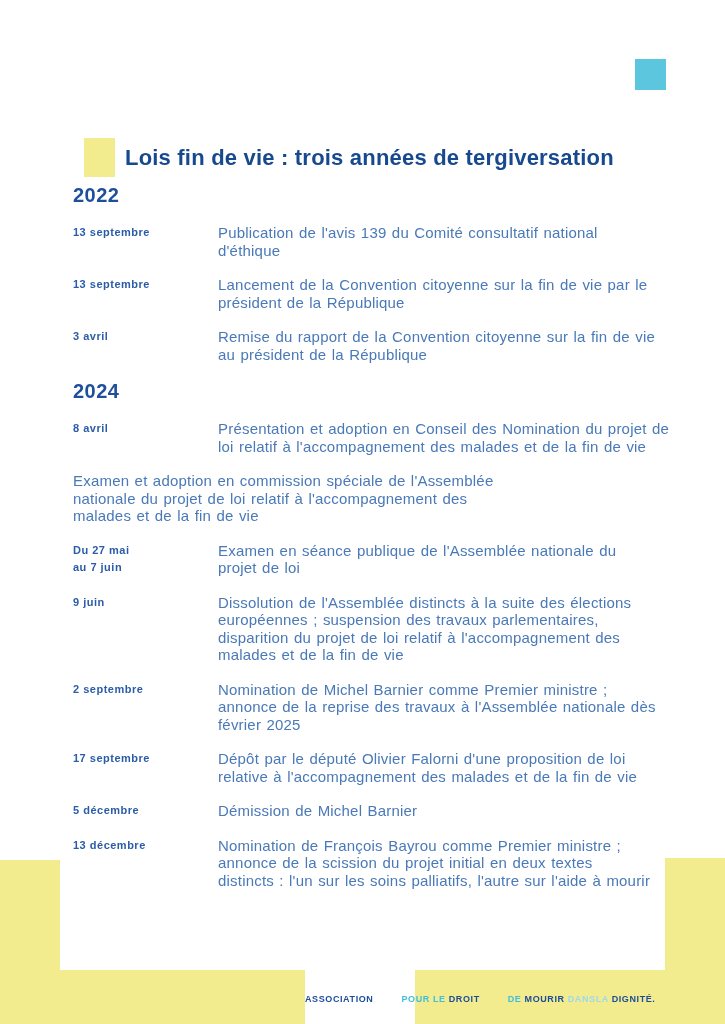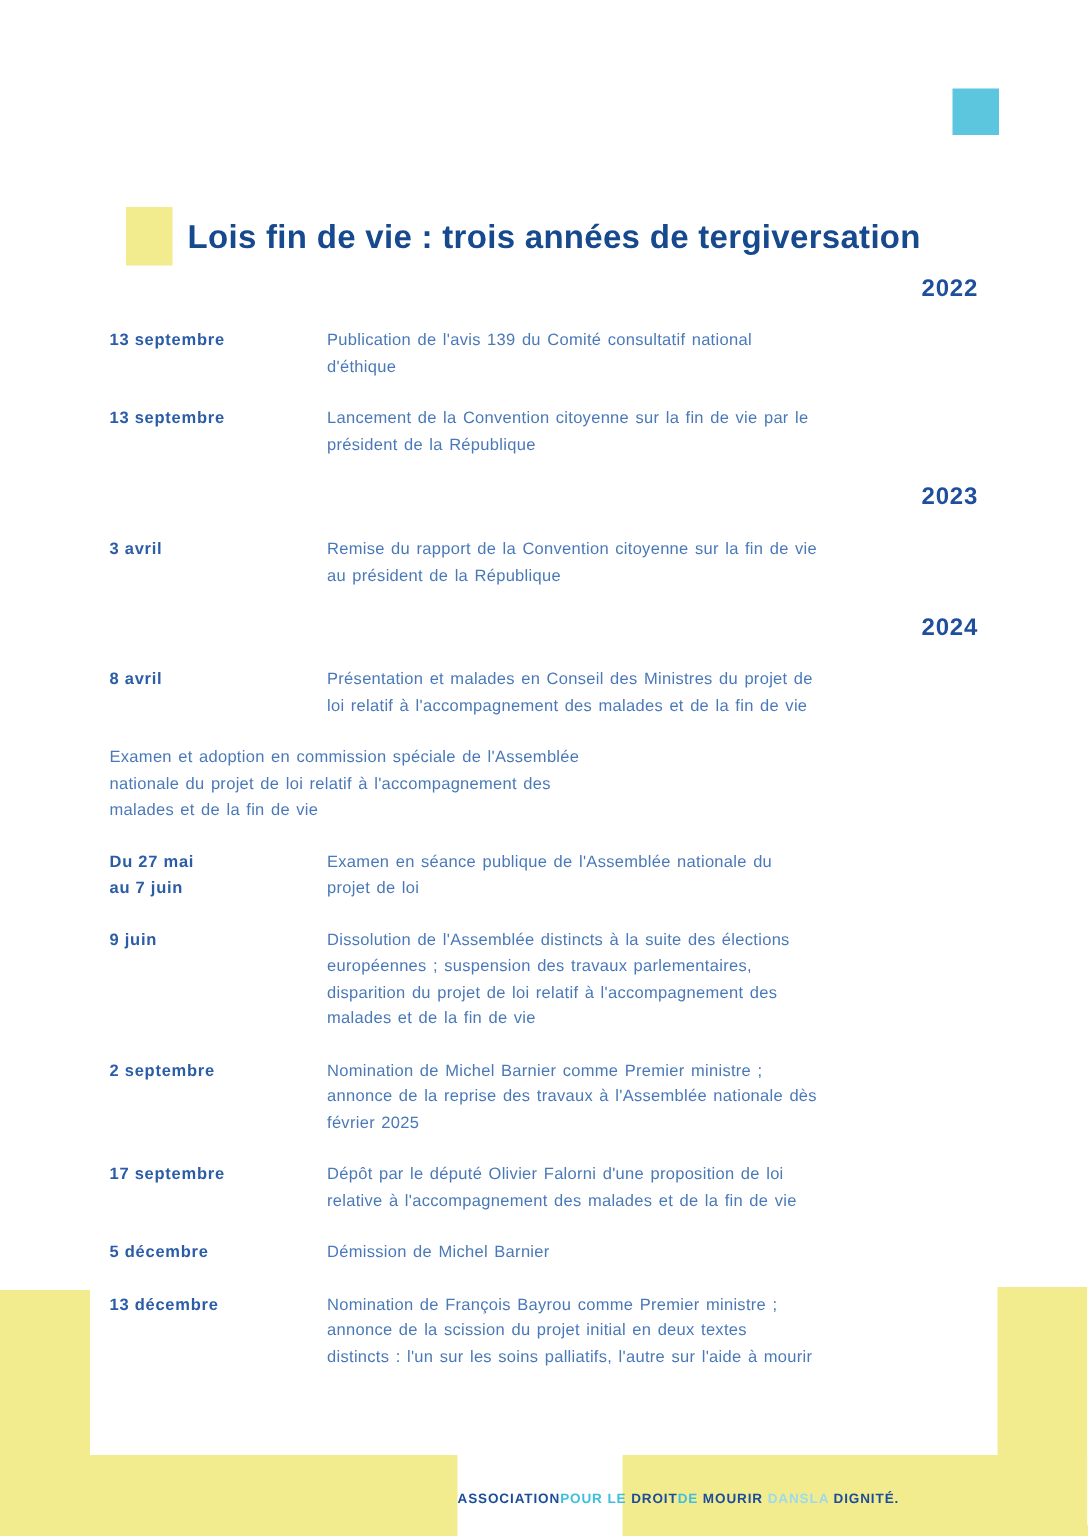--- a/index.html
+++ b/index.html
@@ -26,39 +26,39 @@
   .page-title{
     margin:0 0 0 10px;
     font-size:22px;font-weight:bold;color:#17498f;
     letter-spacing:0.2px;white-space:nowrap;
   }
   
   .timeline{
     position:absolute;left:73px;top:184px;width:579px;
   }
   .year-heading{
-    text-align:right;
-    font-size:16px;font-weight:bold;color:#1e4f9c;
+    text-align:left;
+    font-size:20px;font-weight:bold;color:#1e4f9c;
     letter-spacing:0.5px;
     margin:14px 0 17px 0;
   }
   .year-heading:first-child{margin-top:0;}
   .entry{
     display:flex;align-items:flex-start;
     margin-bottom:17px;
   }
   .entry-date{
     width:145px;flex-shrink:0;
     font-size:11px;font-weight:bold;color:#2b5ca7;
     letter-spacing:0.5px;line-height:17.5px;
     white-space:pre;
   }
   .entry-text{
     flex-shrink:0;
-    font-size:11px;color:#4a79b8;
+    font-size:15px;color:#4a79b8;
     letter-spacing:0.2px;word-spacing:1px;
     line-height:17.5px;
     white-space:pre;
   }
   
   .band-left{
     position:absolute;left:0;top:860px;width:60px;height:164px;
     background:#f2ec8f;
   }
   .band-right{
@@ -74,21 +74,21 @@
     position:absolute;left:305px;top:968px;width:110px;height:56px;
     background:#ffffff;
     display:flex;flex-direction:row;align-items:center;justify-content:flex-start;
     padding-top:8px;box-sizing:border-box;
   }
   .logo-line{
     font-size:9px;font-weight:bold;line-height:9.5px;
     letter-spacing:0.6px;white-space:nowrap;
   }
   .logo-line .dark{color:#1b4d99;}
-  .logo-line .cyan{color:#3fbedd;}
+  .logo-line .cyan{color:#3fbedd;padding-left:28px;}
   .logo-line .light{color:#9ed9ec;}
   .logo-underline{
     width:88px;height:4px;background:#f2ec8f;margin-top:2px;
   }
 </style>
 </head>
 <body>
 
 <div class="page">
 
@@ -104,30 +104,29 @@
       <div class="entry">
         <div class="entry-date">13 septembre</div>
         <div class="entry-text">Publication de l'avis 139 du Comité consultatif national
 d'éthique</div>
       </div>
       <div class="entry">
         <div class="entry-date">13 septembre</div>
         <div class="entry-text">Lancement de la Convention citoyenne sur la fin de vie par le
 président de la République</div>
       </div>
-      <div class="year-heading">2023</div>
       <div class="entry">
         <div class="entry-date">3 avril</div>
         <div class="entry-text">Remise du rapport de la Convention citoyenne sur la fin de vie
 au président de la République</div>
       </div>
       <div class="year-heading">2024</div>
       <div class="entry">
         <div class="entry-date">8 avril</div>
-        <div class="entry-text">Présentation et malades en Conseil des Ministres du projet de
+        <div class="entry-text">Présentation et adoption en Conseil des Nomination du projet de
 loi relatif à l'accompagnement des malades et de la fin de vie</div>
       </div>
       <div class="entry">
         <div class="entry-text">Examen et adoption en commission spéciale de l'Assemblée
 nationale du projet de loi relatif à l'accompagnement des
 malades et de la fin de vie</div>
       </div>
       <div class="entry">
         <div class="entry-date">Du 27 mai
 au 7 juin</div>

